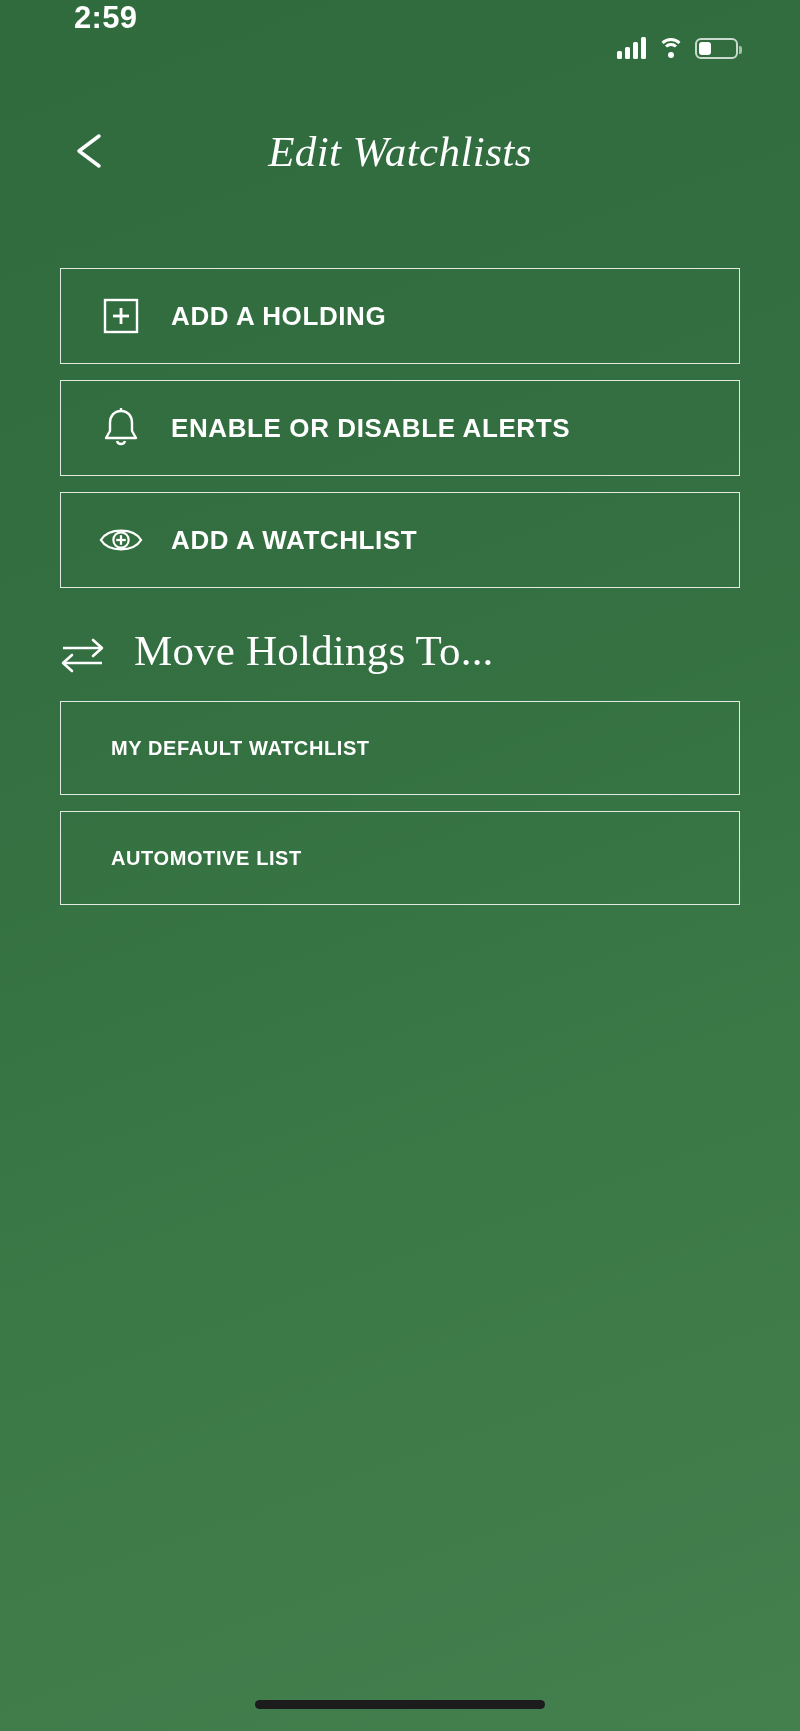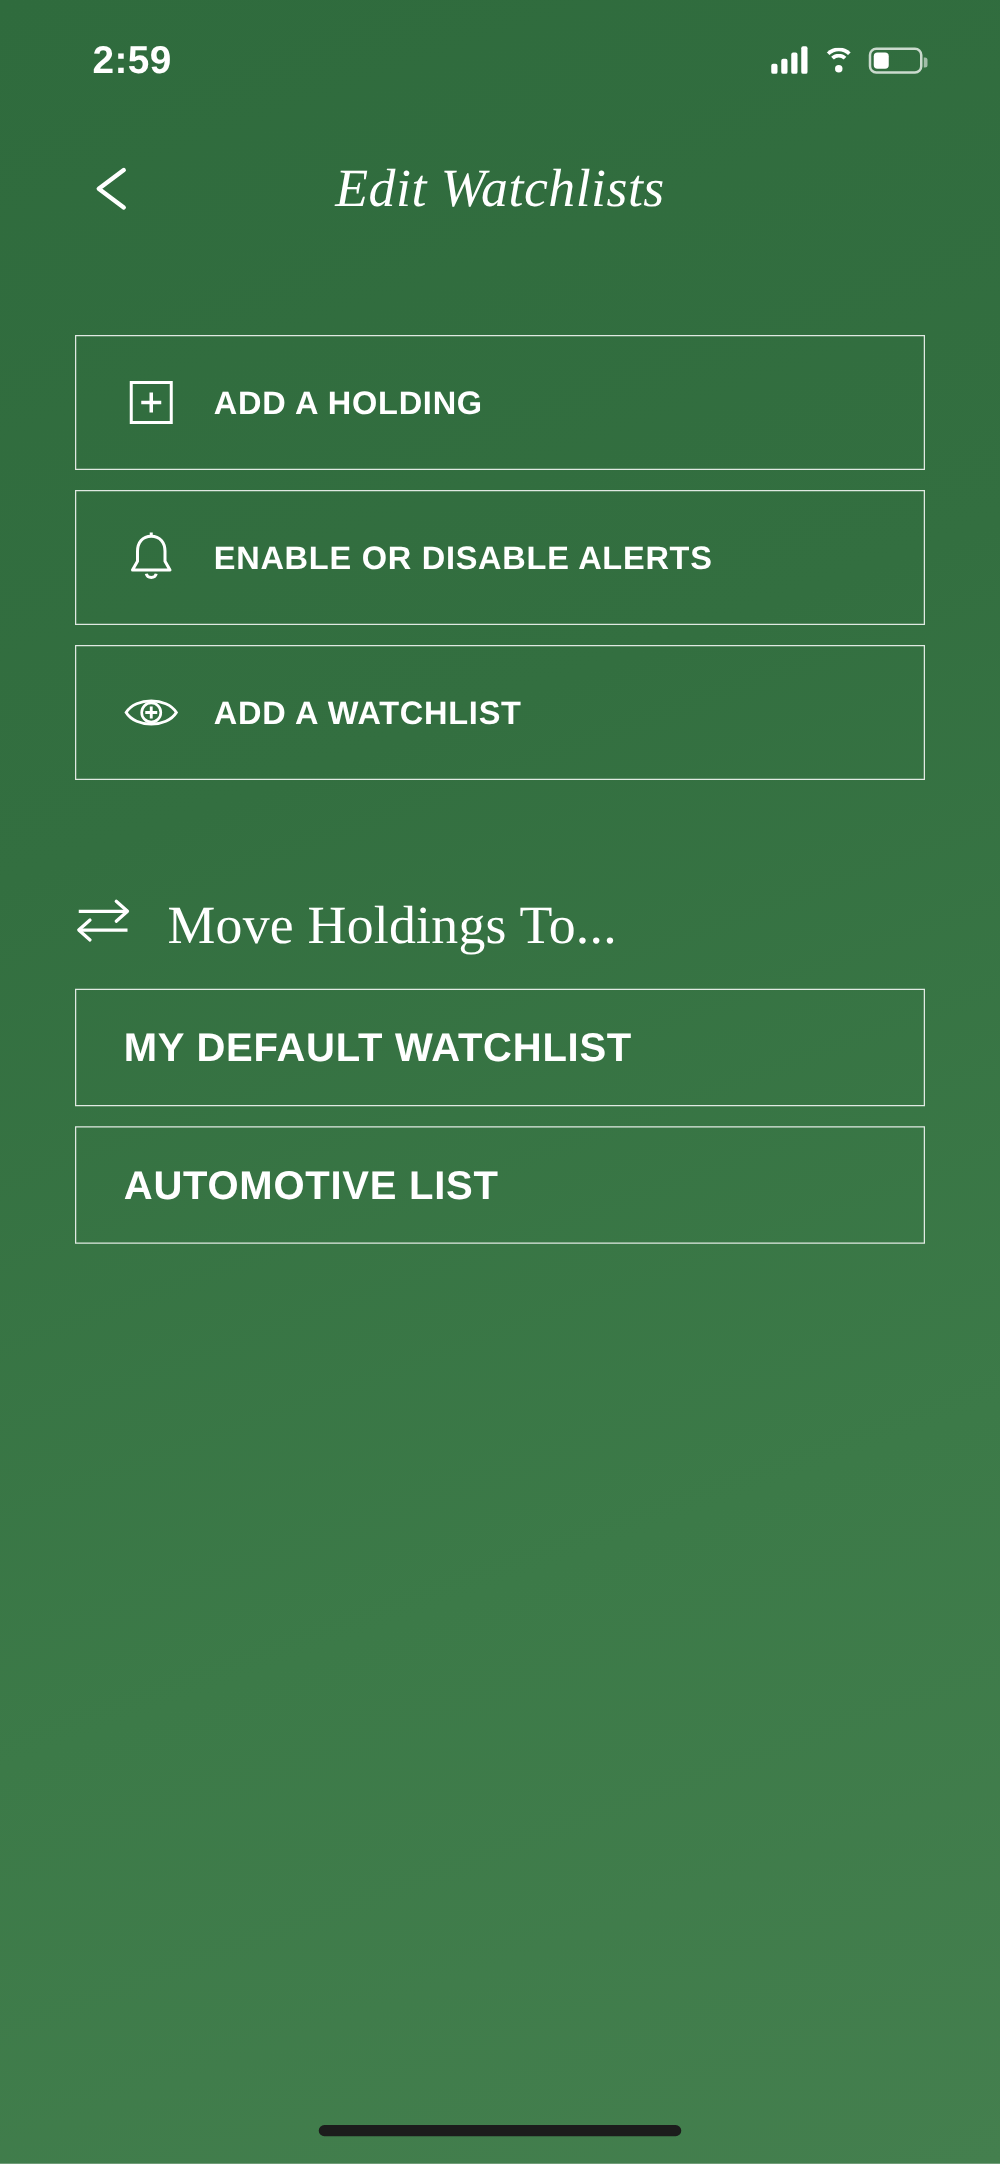--- a/index.html
+++ b/index.html
@@ -12,21 +12,20 @@
     font-family: "Liberation Sans", sans-serif;
     background: linear-gradient(160deg, #2f6b3d 0%, #336f40 35%, #3c7a48 70%, #447f4e 100%);
     color: #ffffff;
     position: relative;
   }
 
   
   .status-bar {
     height: 96px;
     display: flex;
-    align-items: center;
     justify-content: space-between;
     padding: 0 62px 0 74px;
   }
   .status-time {
     font-size: 31px;
     font-weight: 600;
     letter-spacing: 0.3px;
     color: #ffffff;
   }
   .status-right {
@@ -120,21 +119,21 @@
 
   
   .actions {
     margin-top: 62px;
     padding: 0 60px;
     display: flex;
     flex-direction: column;
     gap: 16px;
   }
   .action-row {
-    height: 108px;
+    height: 96px;
     border: 1.6px solid rgba(255,255,255,0.85);
     display: flex;
     align-items: center;
     padding-left: 38px;
     gap: 28px;
     cursor: pointer;
     background: transparent;
   }
   .action-label {
     font-size: 26px;
@@ -147,24 +146,24 @@
     width: 44px;
     height: 44px;
     display: flex;
     align-items: center;
     justify-content: center;
     flex: 0 0 44px;
   }
 
   
   .section-head {
-    margin-top: 92px;
+    margin-top: 38px;
     padding: 0 60px;
     display: flex;
-    align-items: flex-start;
+    align-items: flex-end;
     gap: 28px;
   }
   .section-title {
     font-family: "Liberation Serif", serif;
     font-size: 43px;
     color: #ffffff;
     letter-spacing: 0.2px;
   }
   .swap-icon { width: 46px; height: 40px; flex: 0 0 46px; }
 
@@ -177,25 +176,26 @@
   }
   .watchlist-row {
     height: 94px;
     border: 1.6px solid rgba(255,255,255,0.85);
     display: flex;
     align-items: center;
     padding-left: 38px;
     cursor: pointer;
   }
   .watchlist-label {
-    font-size: 32px;
+    font-size: 20px;
     font-weight: 700;
     letter-spacing: 0.6px;
     color: #ffffff;
     text-transform: uppercase;
+    margin-left: 12px;
   }
 
   
   .home-indicator {
     position: absolute;
     bottom: 22px;
     left: 50%;
     transform: translateX(-50%);
     width: 290px;
     height: 9px;

